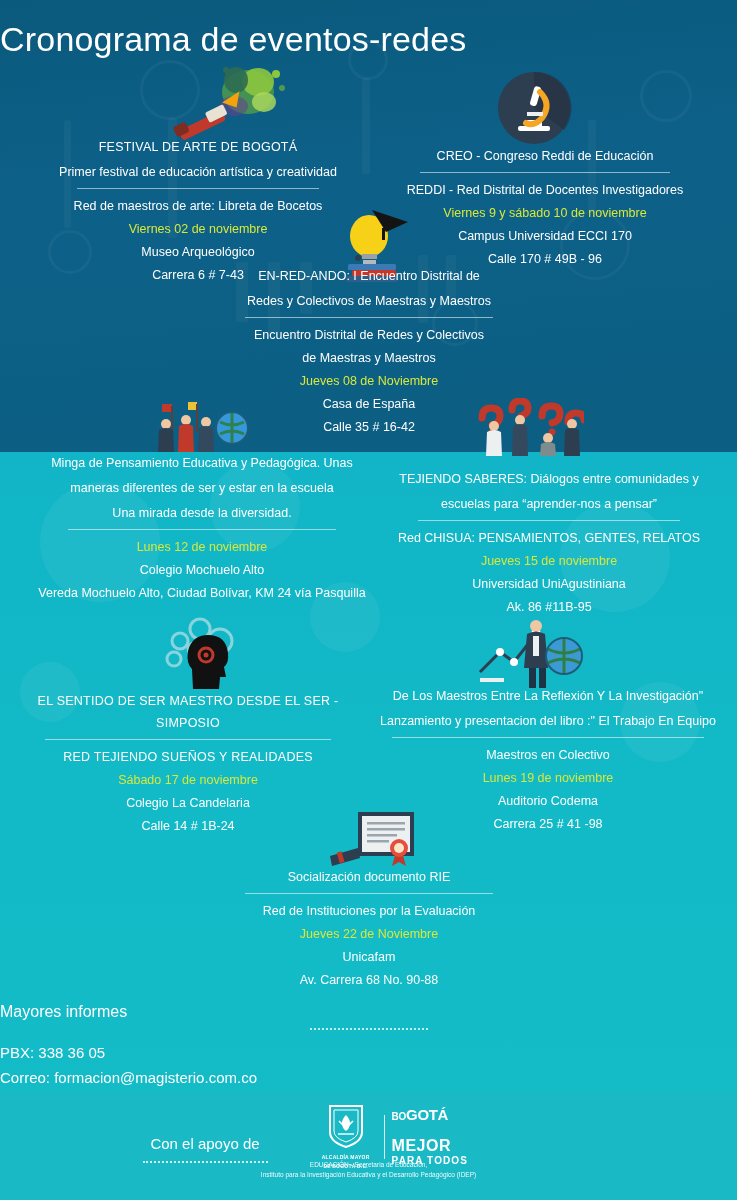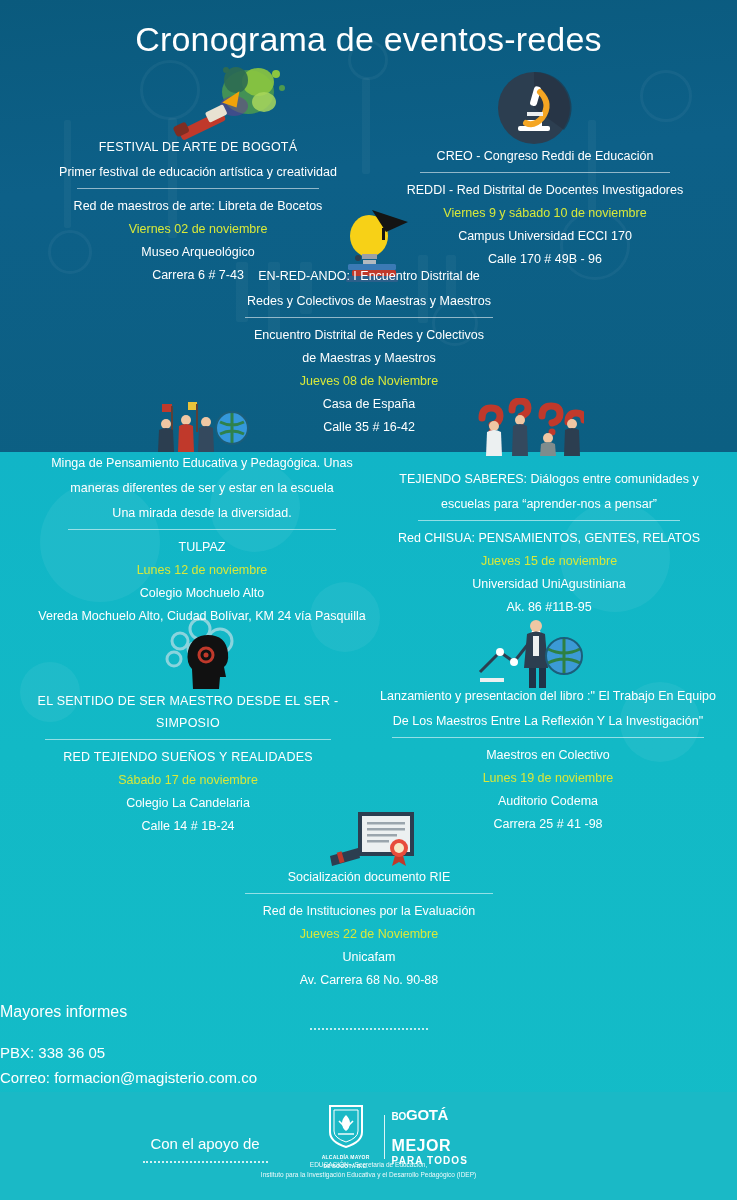--- a/index.html
+++ b/index.html
@@ -60,21 +60,21 @@
     position: absolute;
     background: rgba(255,255,255,0.055);
     border-radius: 50%;
   }
 
   
   .poster-title {
     position: absolute;
     left: 0; top: 20px;
     width: 737px;
-    text-align: center;
+    text-align: left;
     font-size: 34px;
     font-weight: 400;
     letter-spacing: 0.2px;
     color: #ffffff;
   }
 
   
   .event {
     position: absolute;
     text-align: center;
@@ -385,21 +385,20 @@
     <div class="date">Jueves 08 de Noviembre</div>
     <div class="line">Casa de España</div>
     <div class="line">Calle 35 # 16-42</div>
   </div>
 
   <div class="event" style="left:28px; top:452px; width:348px;">
     <div class="head">Minga de Pensamiento Educativa y Pedagógica. Unas</div>
     <div class="head">maneras diferentes de ser y estar en la escuela</div>
     <div class="head">Una mirada desde la diversidad.</div>
     <div class="rule" style="width:268px;"></div>
-    <div class="line">TULPAZ</div>
     <div class="date">Lunes 12 de noviembre</div>
     <div class="line">Colegio Mochuelo Alto</div>
     <div class="line">Vereda Mochuelo Alto, Ciudad Bolívar, KM 24 vía Pasquilla</div>
   </div>
 
   <div class="event" style="left:380px; top:468px; width:338px;">
     <div class="head">TEJIENDO SABERES: Diálogos entre comunidades y</div>
     <div class="head">escuelas para “aprender-nos a pensar”</div>
     <div class="rule" style="width:262px;"></div>
     <div class="line">Red CHISUA: PENSAMIENTOS, GENTES, RELATOS</div>
@@ -411,22 +410,22 @@
   <div class="event" style="left:16px; top:690px; width:344px;">
     <div class="head caps">EL SENTIDO DE SER MAESTRO DESDE EL SER - SIMPOSIO</div>
     <div class="rule" style="width:286px;"></div>
     <div class="line caps">RED TEJIENDO SUEÑOS Y REALIDADES</div>
     <div class="date">Sábado 17 de noviembre</div>
     <div class="line">Colegio La Candelaria</div>
     <div class="line">Calle 14 # 1B-24</div>
   </div>
 
   <div class="event" style="left:372px; top:685px; width:352px;">
+    <div class="head">De Los Maestros Entre La Reflexión Y La Investigación"</div>
     <div class="head">Lanzamiento y presentacion del libro :" El Trabajo En Equipo</div>
-    <div class="head">De Los Maestros Entre La Reflexión Y La Investigación"</div>
     <div class="rule" style="width:312px;"></div>
     <div class="line">Maestros en Colectivo</div>
     <div class="date">Lunes 19 de noviembre</div>
     <div class="line">Auditorio Codema</div>
     <div class="line">Carrera 25 # 41 -98</div>
   </div>
 
   <div class="event" style="left:208px; top:866px; width:322px;">
     <div class="head">Socialización documento RIE</div>
     <div class="rule" style="width:248px;"></div>

